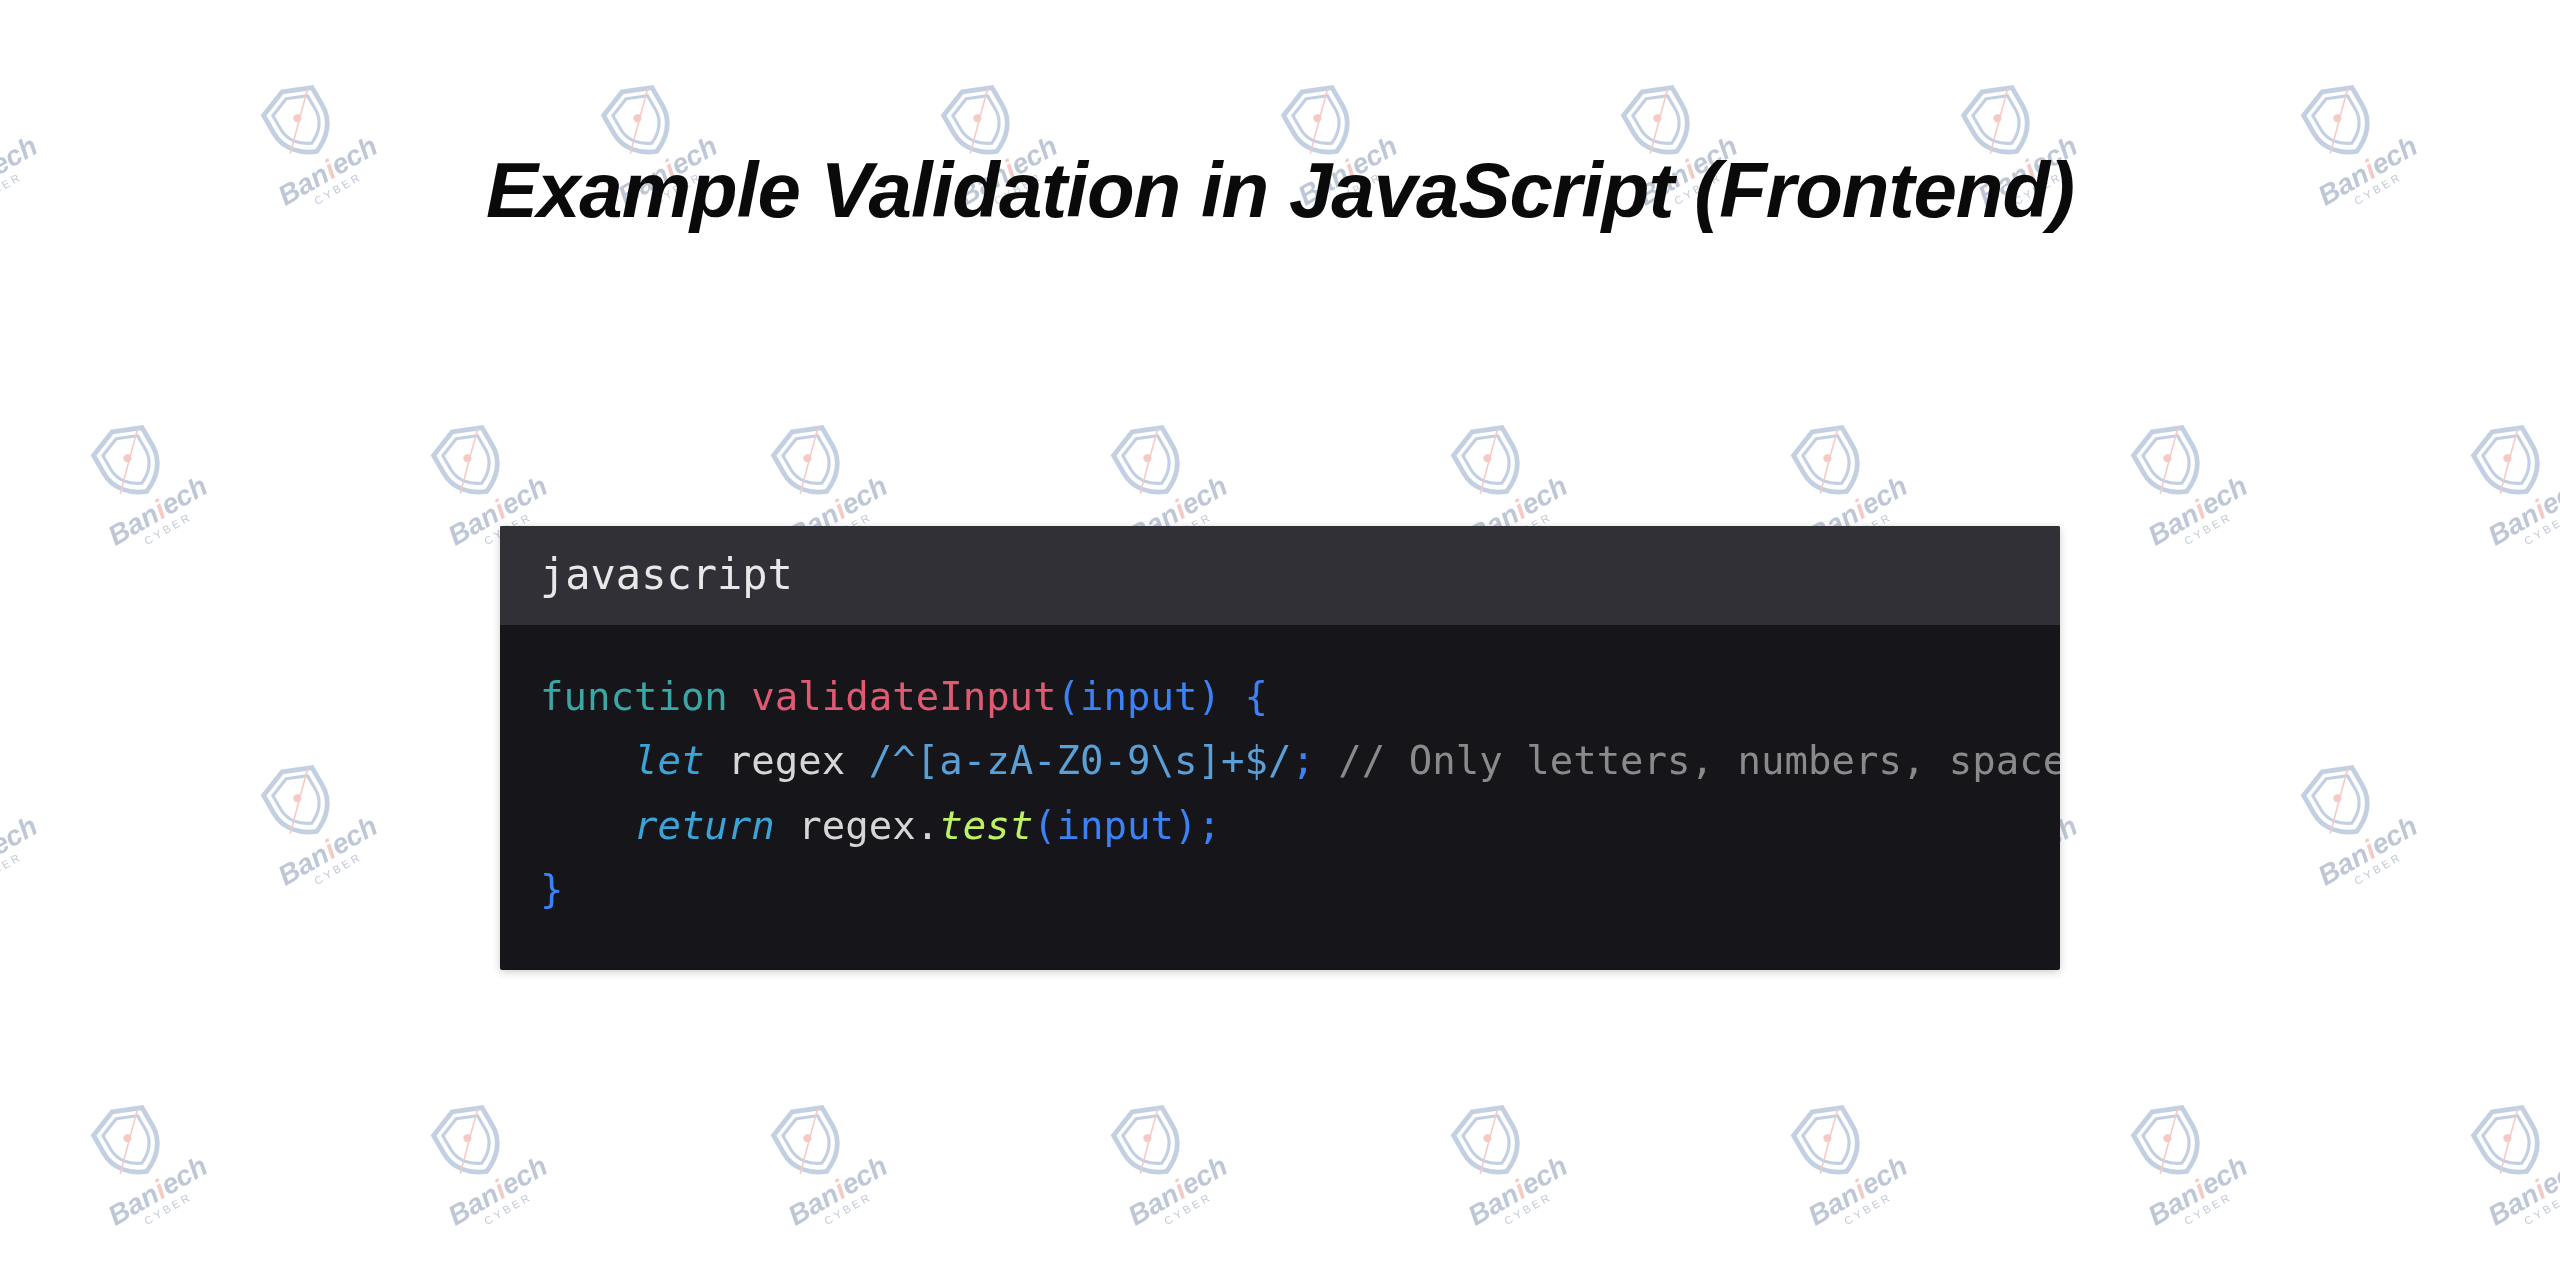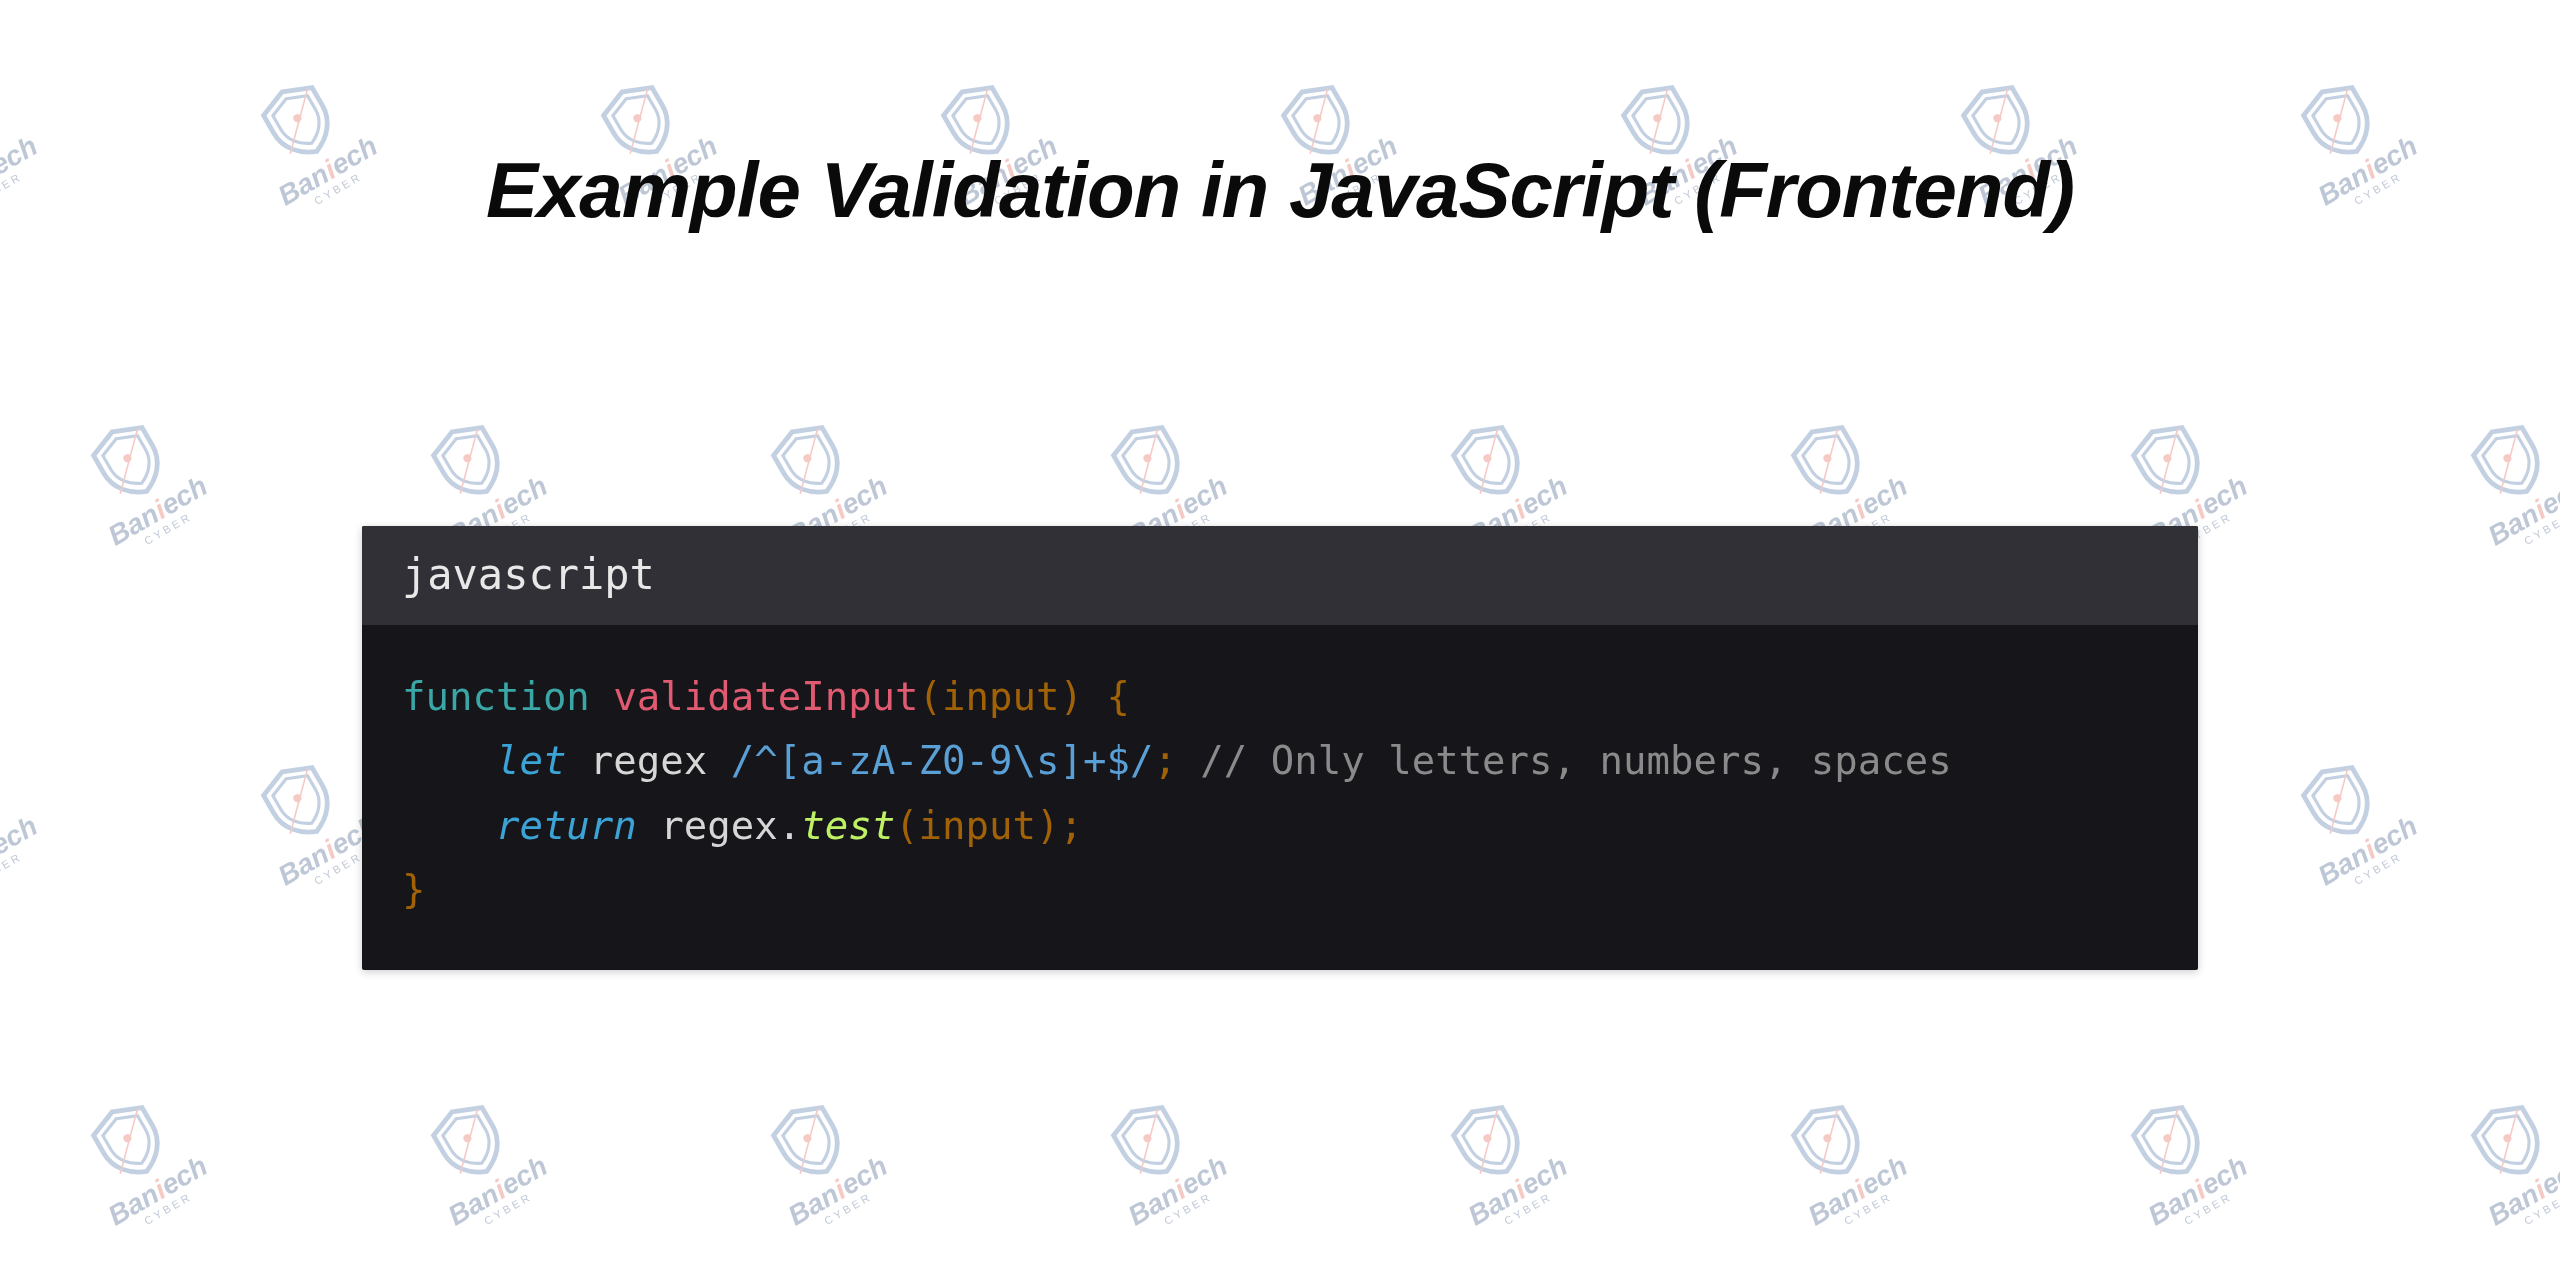--- a/index.html
+++ b/index.html
@@ -55,21 +55,21 @@
   .title {
     font-size: 78px;
     font-weight: 800;
     color: #0a0a0a;
     margin-top: 145px;
     letter-spacing: -1px;
     font-style: italic;
   }
   .code-block {
     margin-top: 290px;
-    width: 1836px;
+    width: 1560px;
     background: #16161a;
     border-radius: 2px;
     overflow: hidden;
     box-shadow: 0 2px 8px rgba(0,0,0,0.2);
   }
   .code-header {
     background: #303036;
     padding: 24px 40px 26px;
     font-family: "SF Mono", Consolas, ui-monospace, monospace;
     font-size: 42px;
@@ -81,21 +81,21 @@
     font-family: "SF Mono", Consolas, ui-monospace, monospace;
     font-size: 39px;
     line-height: 1.65;
     color: #d6d6d6;
     white-space: pre;
   }
   .tk-kw    { color: #3aa6a6; }
   .tk-kw2   { color: #3ba3d6; font-style: italic; }
   .tk-fn    { color: #e05a72; }
   .tk-id    { color: #d6d6d6; }
-  .tk-p     { color: #a16207; }
+  .tk-p     { color: #3b82f6; }
   .tk-re    { color: #5a9fd6; }
   .tk-cm    { color: #8a8a8a; }
   .tk-call  { color: #bef264; font-style: italic; }
 </style>
 </head>
 <body>
 
 <div class="watermark-layer" id="wm-layer">
     <div class="wm" style="left: 70px; top: 240px;">
 <svg viewBox="0 0 100 100" xmlns="http://www.w3.org/2000/svg">

